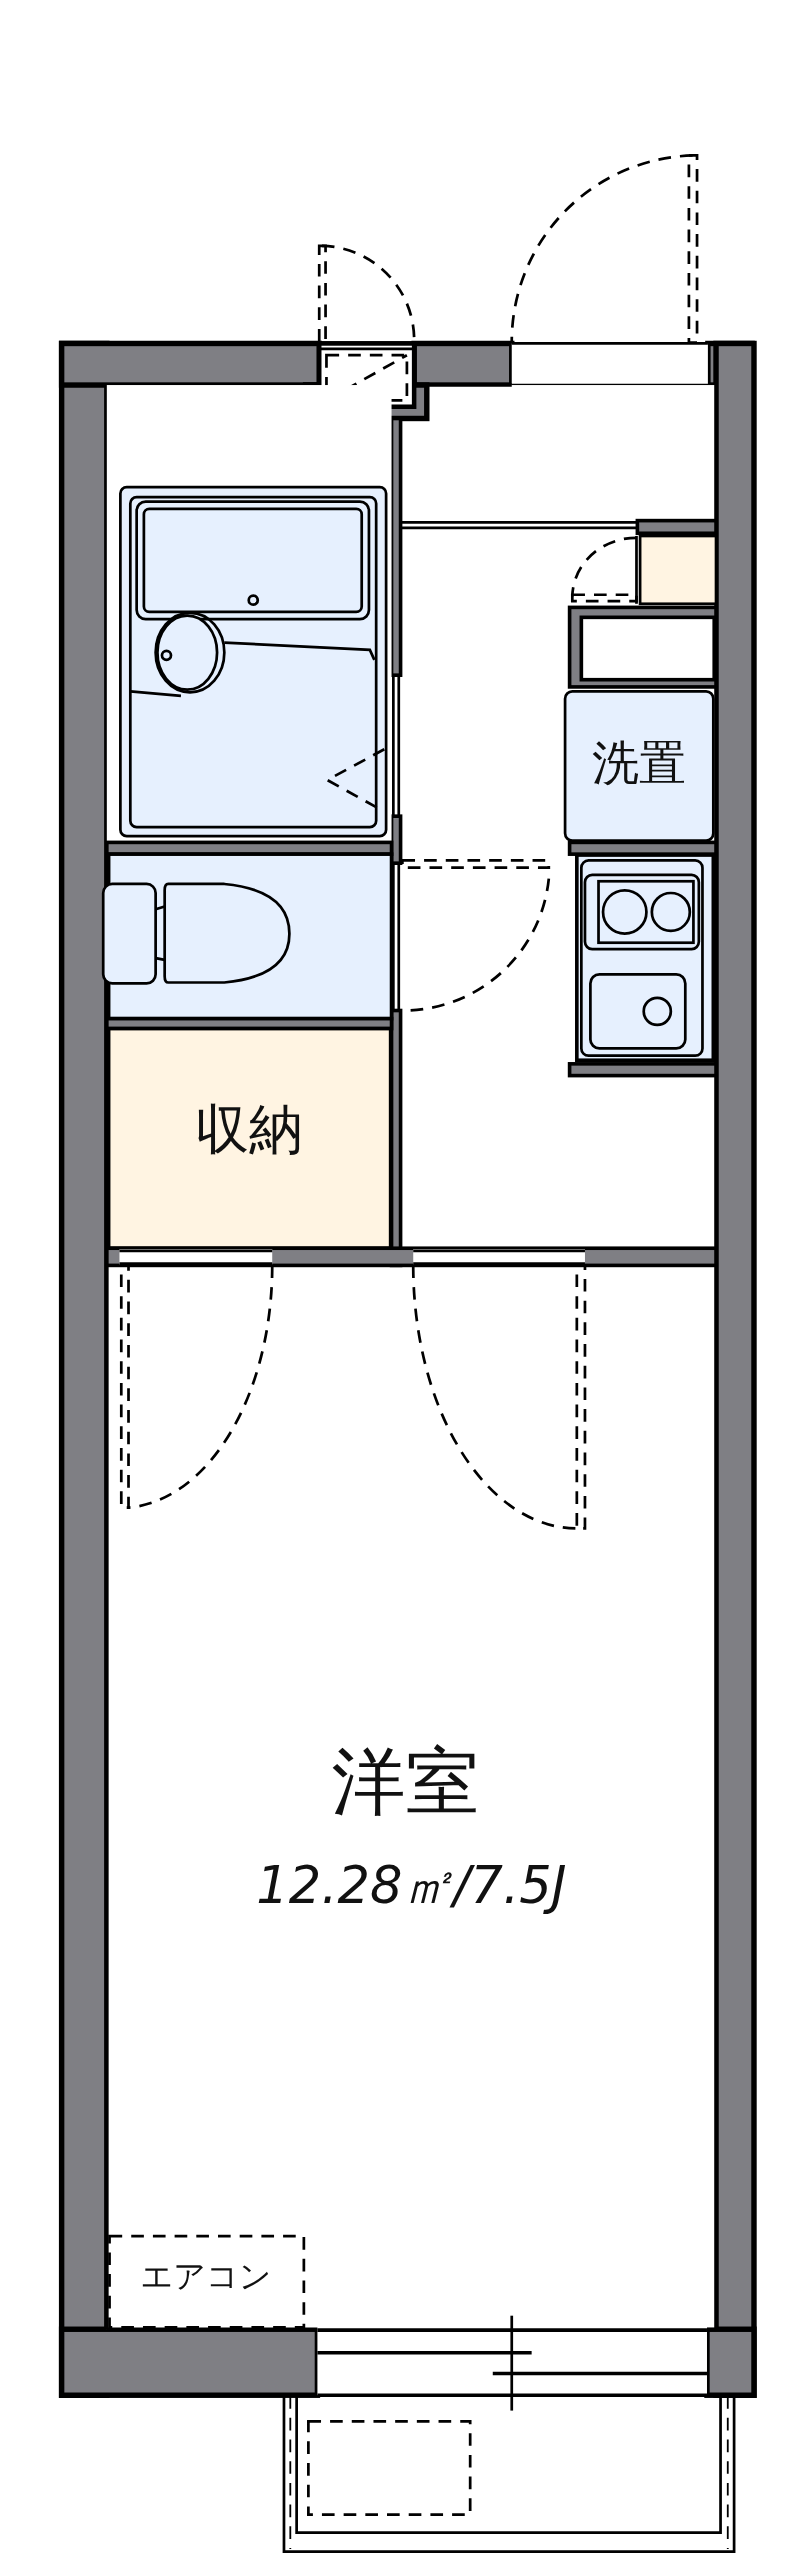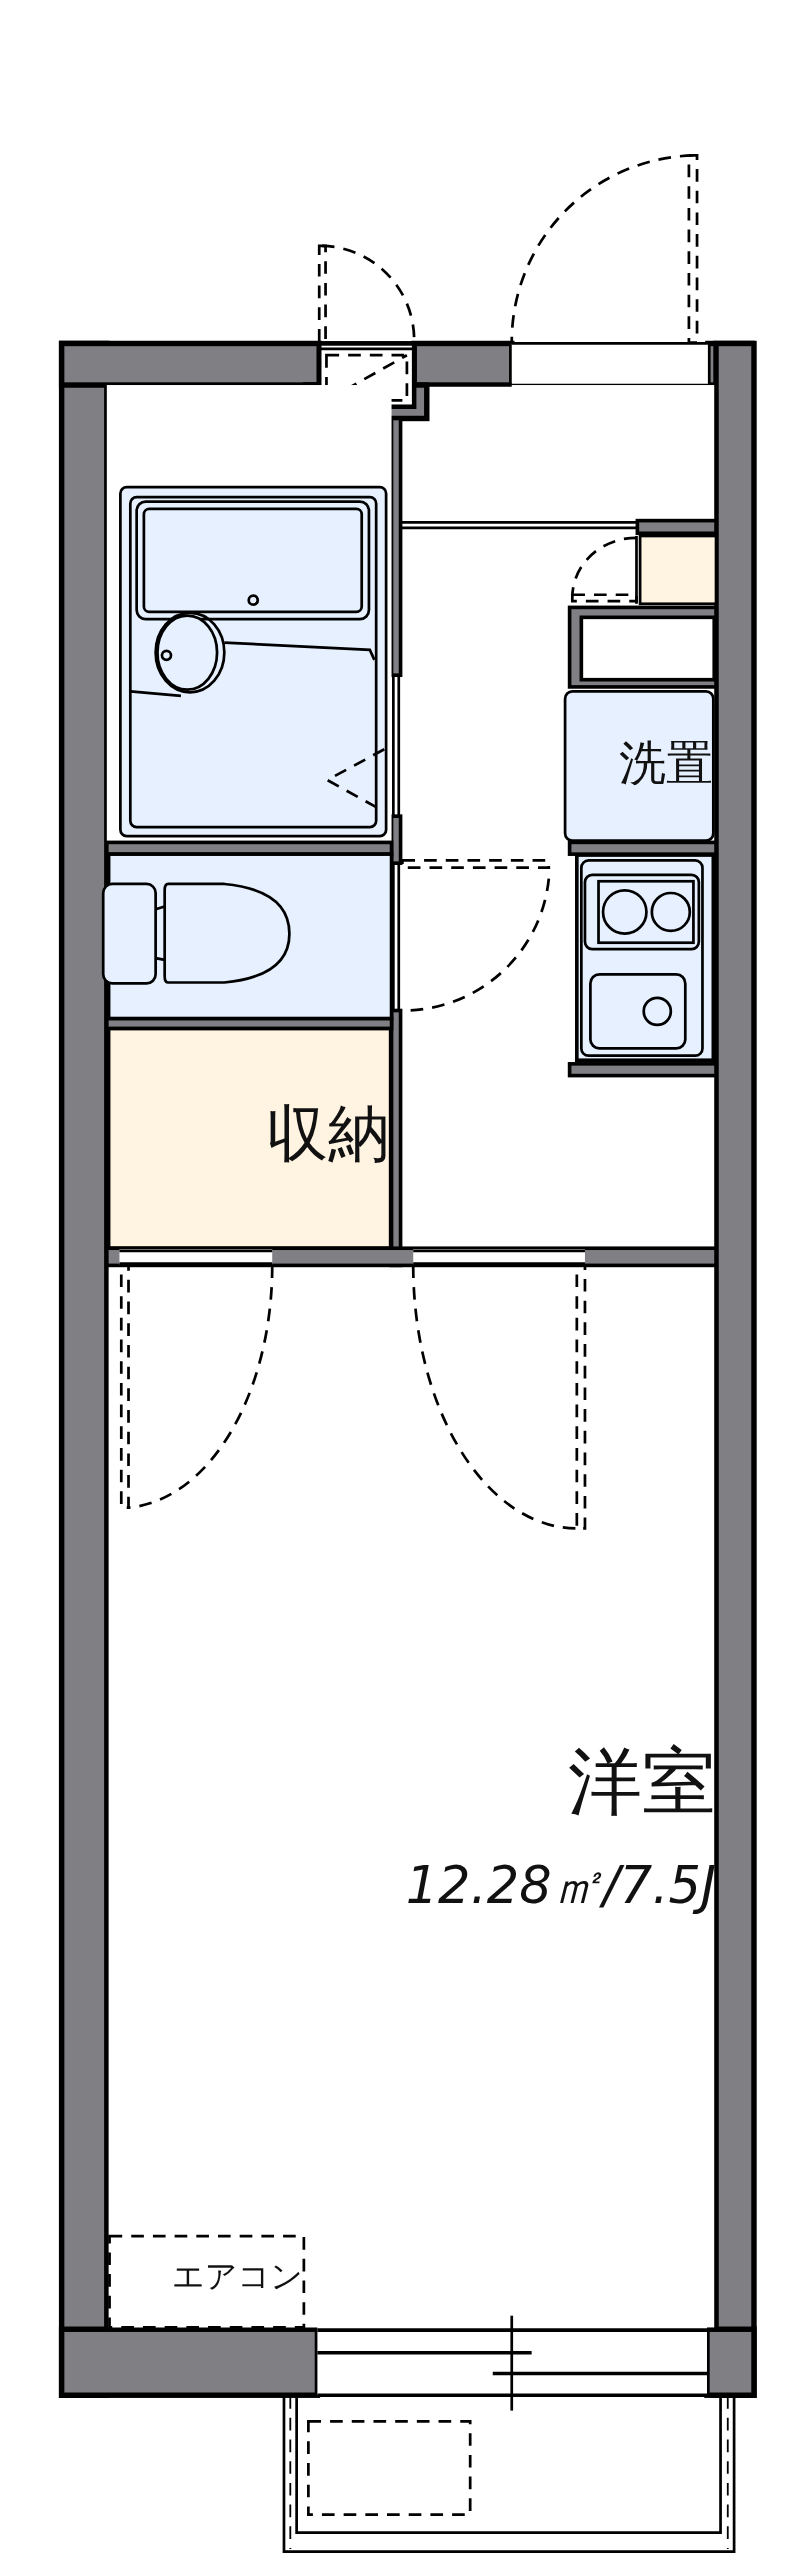--- a/index.html
+++ b/index.html
@@ -5,21 +5,21 @@
   html, body { margin: 0; padding: 0; background: #ffffff; }
   body { width: 812px; height: 2576px; overflow: hidden; }
   #plan { position: absolute; left: 0; top: 0; width: 812px; height: 2576px; }
   .wall { fill: #7f7f84; stroke: #000; stroke-width: 6; stroke-linejoin: miter; }
   .thin { fill: none; stroke: #000; stroke-width: 3; }
   .line { fill: none; stroke: #000; stroke-width: 4; }
   .dash-thin { fill: none; stroke: #000; stroke-width: 3; stroke-dasharray: 14 10; }
   .blue { fill: #e6f0fe; }
   .beige { fill: #fff4e2; }
   .white { fill: #ffffff; }
-  .room-label { position: absolute; font-family: "DejaVu Sans", "Liberation Sans", sans-serif; color: #111; white-space: nowrap; text-align: right; line-height: 1; }
+  .room-label { position: absolute; font-family: "DejaVu Sans", "Liberation Sans", sans-serif; color: #111; white-space: nowrap; text-align: center; line-height: 1; }
 </style>
 </head>
 <body>
 
 <svg id="plan" viewBox="0 0 898 2850" xmlns="http://www.w3.org/2000/svg">
 
   <g>
     <rect x="762" y="172" width="9" height="207" class="dash-thin"></rect>
     <path d="M 766 172 A 206 206 0 0 0 566 379" class="dash-thin"></path>
   </g>
@@ -190,20 +190,20 @@
     <path d="M 314 2651 L 314 2823 L 812 2823 L 812 2651" class="thin"></path>
     <path d="M 321 2651 L 321 2820" class="dash-thin" style="stroke-width:2"></path>
     <path d="M 805 2651 L 805 2820" class="dash-thin" style="stroke-width:2"></path>
     <path d="M 328 2651 L 328 2802 L 797 2802 L 797 2651" class="thin"></path>
     <rect x="341" y="2679" width="179" height="103" class="dash-thin"></rect>
   </g>
 </svg>
 
 <div class="room-label" style="left:565px; top:739px; width:148px; font-size:47px;">洗置</div>
 
-<div class="room-label" style="left:108px; top:1103px; width:282px; font-size:62px;">収納</div>
-
-<div class="room-label" style="left:107px; top:1744px; width:609px; font-size:74px;">洋室</div>
+<div class="room-label" style="left:108px; top:1103px; width:282px; font-size:54px;">収納</div>
+
+<div class="room-label" style="left:101px; top:1744px; width:609px; font-size:74px;">洋室</div>
 
 <div class="room-label" style="left:107px; top:1860px; width:609px; font-size:51px;font-style:italic;">12.28㎡/7.5J</div>
 
 <div class="room-label" style="left:109px; top:2260px; width:194px; font-size:32px;">エアコン</div>
 
 
 </body></html>

